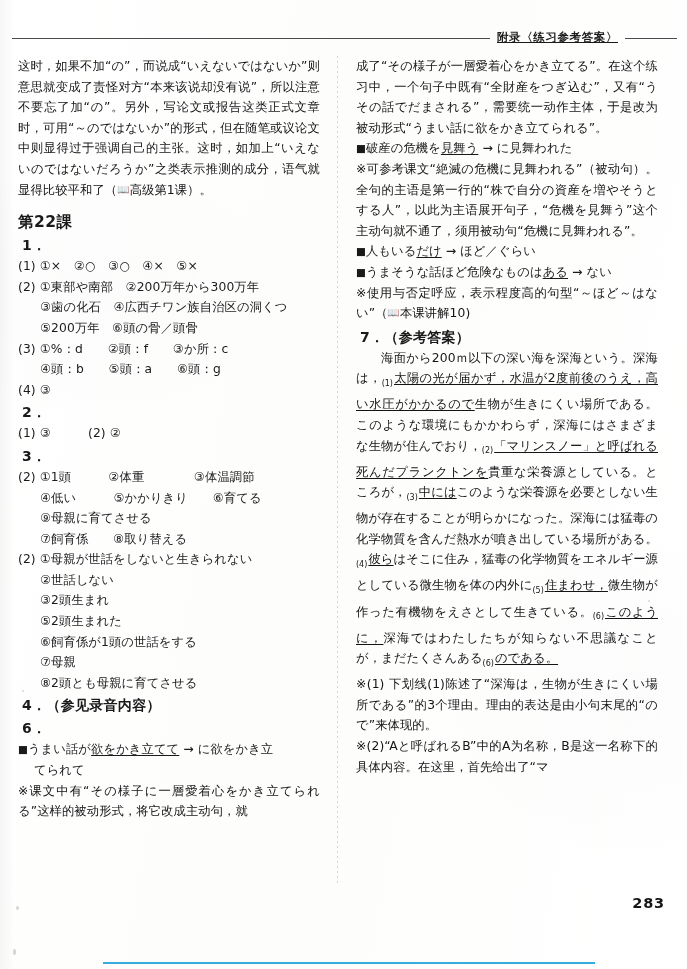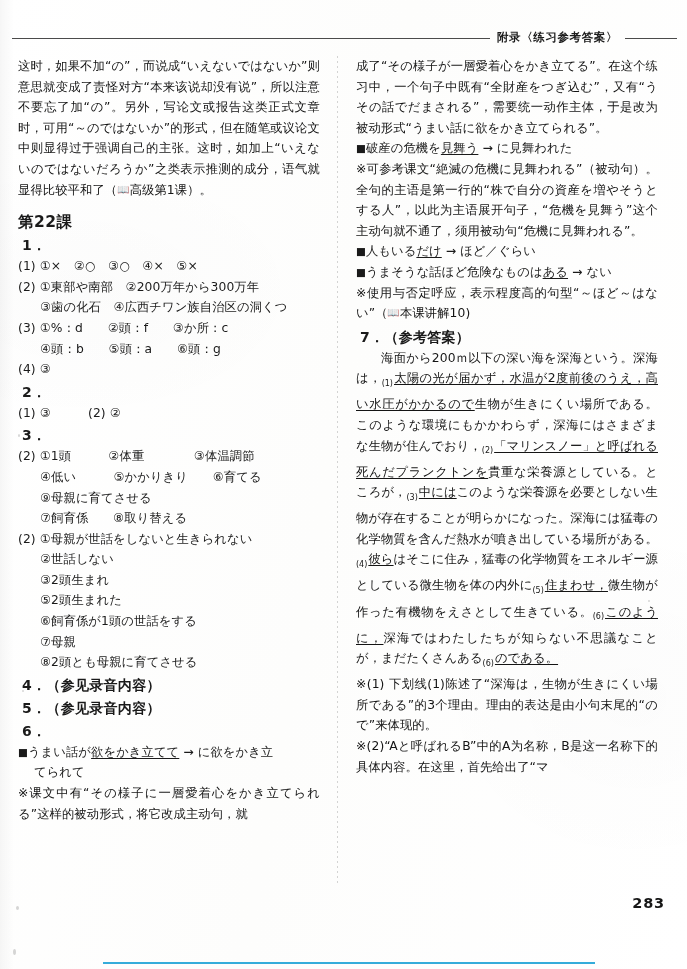--- a/index.html
+++ b/index.html
@@ -37,20 +37,21 @@
   
   #header {
     position: absolute;
     top: 28px;
     left: 12px;
     right: 10px;
     height: 20px;
     display: flex;
     align-items: center;
     justify-content: space-between;
+    text-decoration: underline;
   }
   #header .rule {
     flex: 1 1 auto;
     height: 1px;
     background: #2b2b2b;
     opacity: .85;
   }
   #header .rule.right { flex: 0 0 52px; }
   #header .htitle {
     flex: 0 0 auto;
@@ -215,20 +216,21 @@
     <div class="col left">
 
       <p class="p"><span>这时，如果不加“の”，而说成“いえないではないか”则意思就变成了责怪对方“本来该说却没有说”，所以注意不要忘了加“の”。另外，写论文或报告这类正式文章时，可用“～のではないか”的形式，但在随笔或议论文中则显得过于强调自己的主张。这时，如加上“いえないのではないだろうか”之类表示推测的成分，语气就显得比较平和了（</span><span class="bk">📖</span><span>高级第1课）。</span></p>
 
       <div class="lesson-title">第22課</div>
 
       <div class="sec-num">1．</div>
       <div class="ans-line">(1) ①×　②○　③○　④×　⑤×</div>
       <div class="ans-line">(2) ①東部や南部　②200万年から300万年</div>
       <div class="ans-line hang">③歯の化石　④広西チワン族自治区の洞くつ</div>
+      <div class="ans-line hang">⑤200万年　⑥頭の骨／頭骨</div>
       <div class="ans-line">(3) ①%：d　　②頭：f　　③か所：c</div>
       <div class="ans-line hang">④頭：b　　⑤頭：a　　⑥頭：g</div>
       <div class="ans-line">(4) ③</div>
 
       <div class="sec-num">2．</div>
       <div class="ans-line">(1) ③　　　(2) ②</div>
 
       <div class="sec-num">3．</div>
       <div class="ans-line">(2) ①1頭　　　②体重　　　　③体温調節</div>
       <div class="ans-line hang">④低い　　　⑤かかりきり　　⑥育てる</div>
@@ -236,21 +238,20 @@
       <div class="ans-line hang">⑦飼育係　　⑧取り替える</div>
       <div class="ans-line">(2) ①母親が世話をしないと生きられない</div>
       <div class="ans-line hang">②世話しない</div>
       <div class="ans-line hang">③2頭生まれ</div>
       <div class="ans-line hang">⑤2頭生まれた</div>
       <div class="ans-line hang">⑥飼育係が1頭の世話をする</div>
       <div class="ans-line hang">⑦母親</div>
       <div class="ans-line hang">⑧2頭とも母親に育てさせる</div>
 
       <div class="sec-num">4．（参见录音内容）</div>
-      <div class="sec-num">5．（参见录音内容）</div>
       <div class="sec-num">6．</div>
 
       <div class="mark-line"><span class="sq">■</span><span>うまい話が</span><span class="u">欲をかき立てて</span>&nbsp;<span>→</span>&nbsp;<span>に欲をかき立</span><span class="cont">てられて</span></div>
 
       <p class="p">※课文中有“その様子に一層愛着心をかき立てられる”这样的被动形式，将它改成主动句，就</p>
     </div>
 
     <div class="col right">
 
       <p class="p">成了“その様子が一層愛着心をかき立てる”。在这个练习中，一个句子中既有“全財産をつぎ込む”，又有“うその話でだまされる”，需要统一动作主体，于是改为被动形式“うまい話に欲をかき立てられる”。</p>

